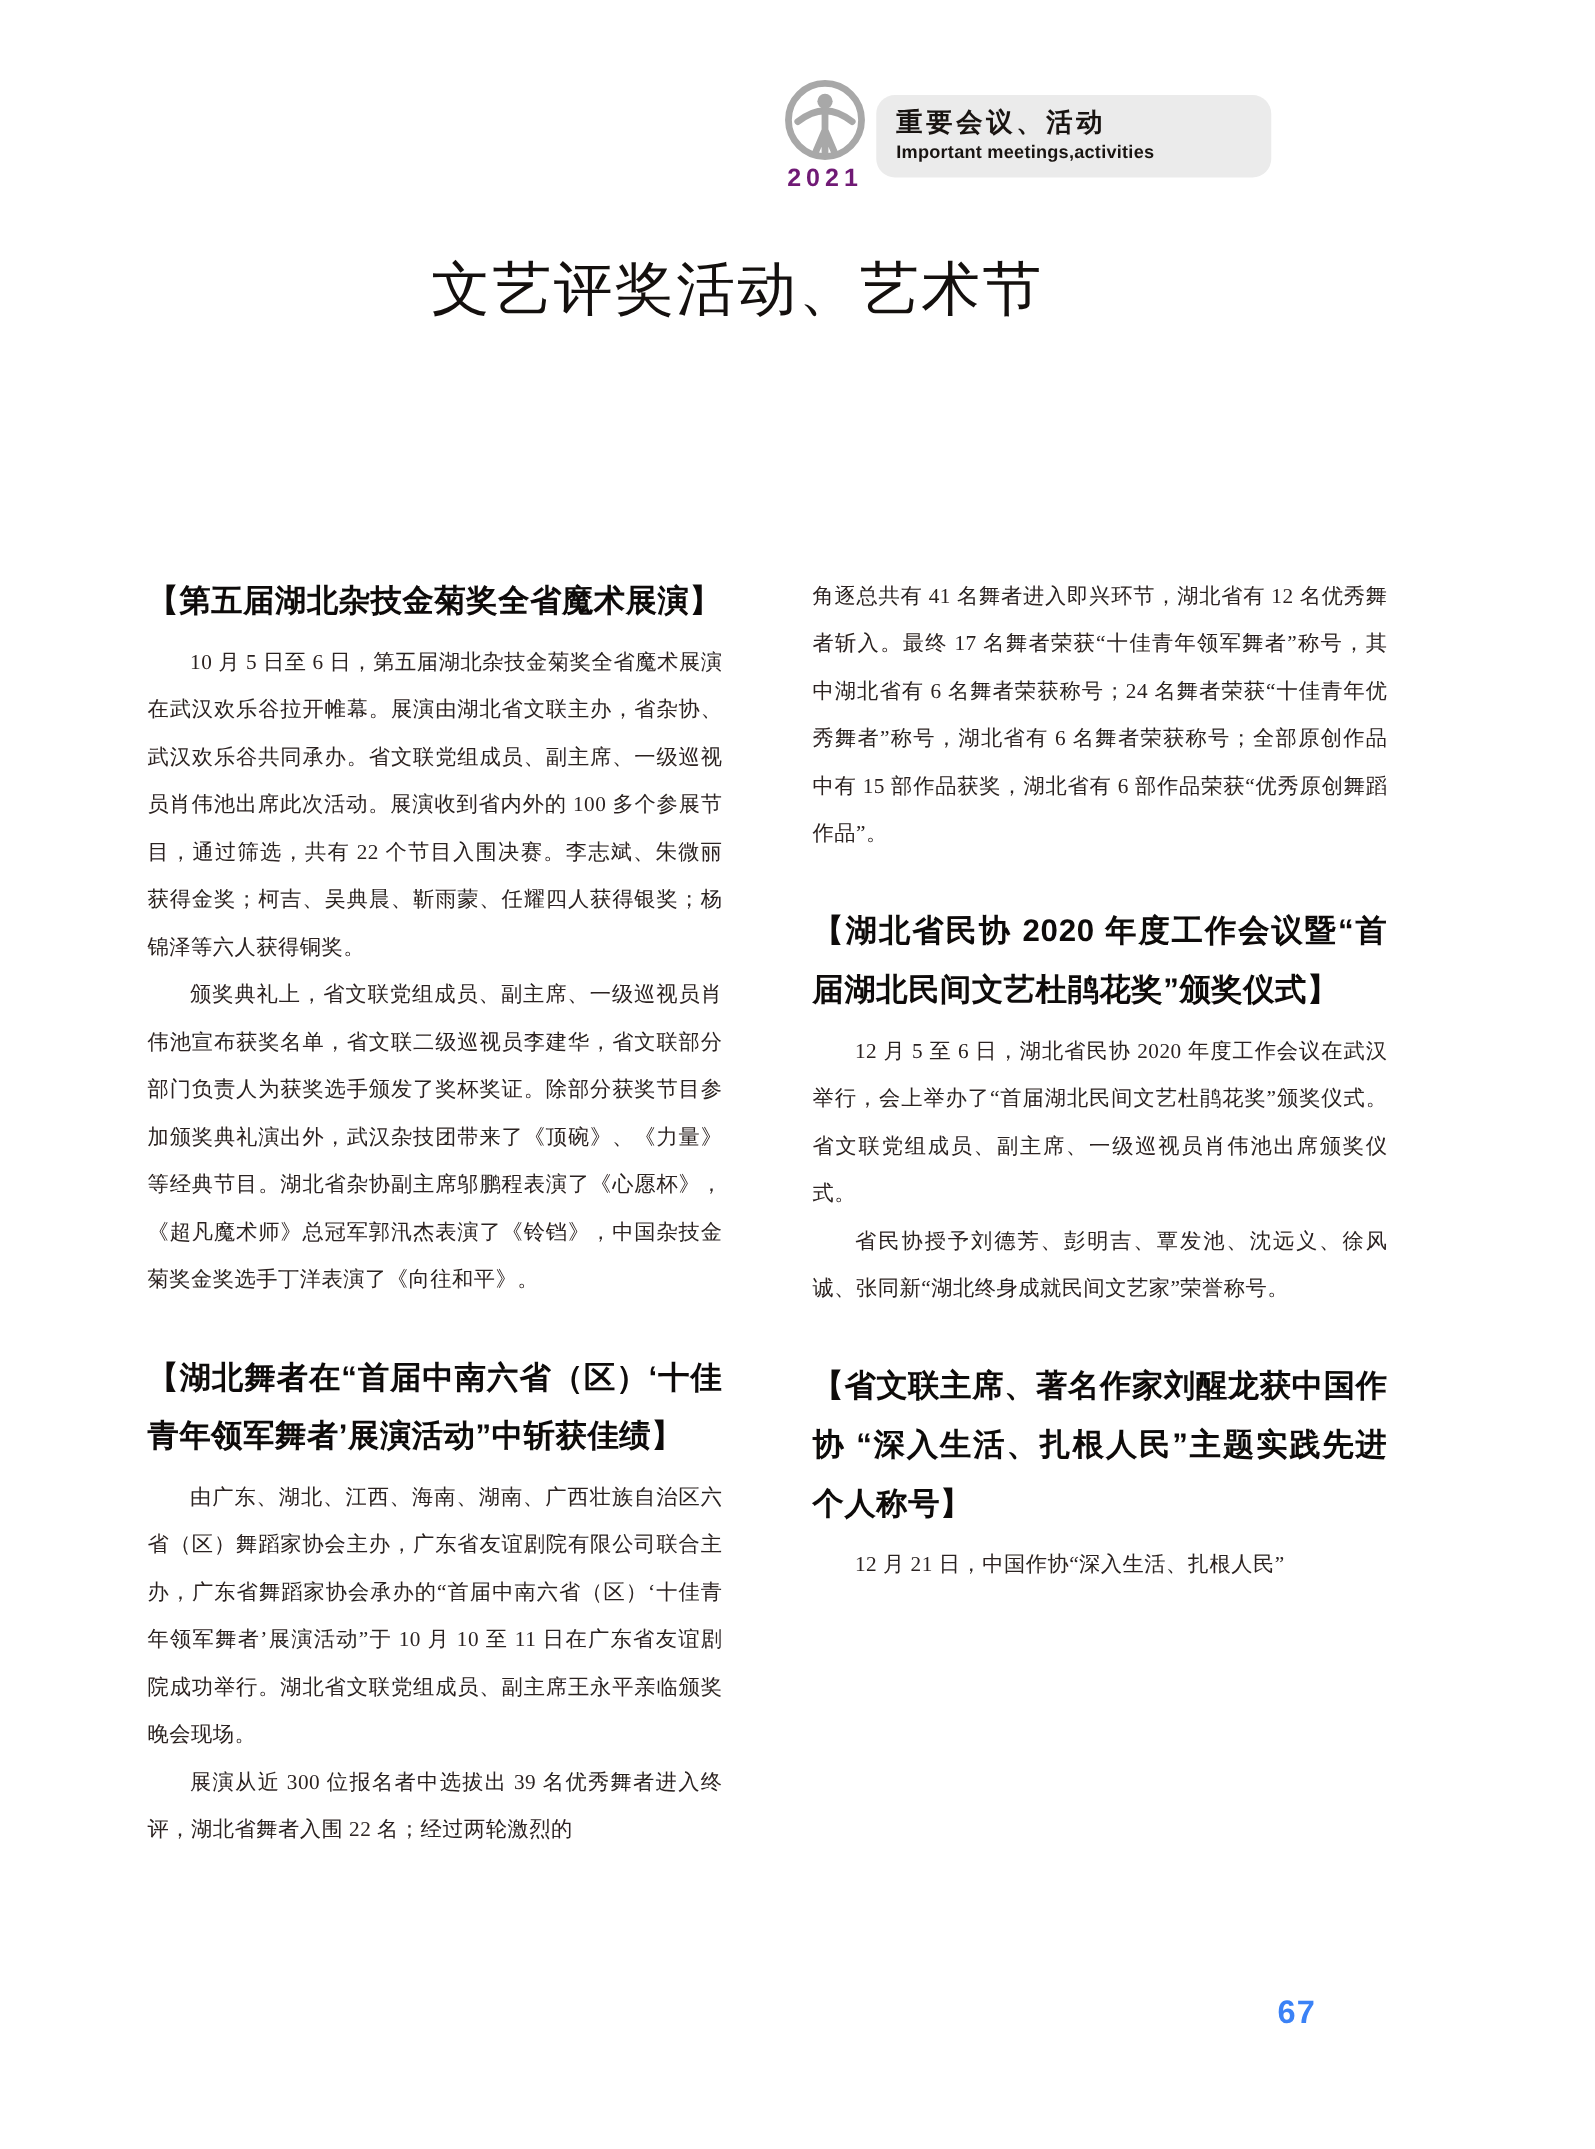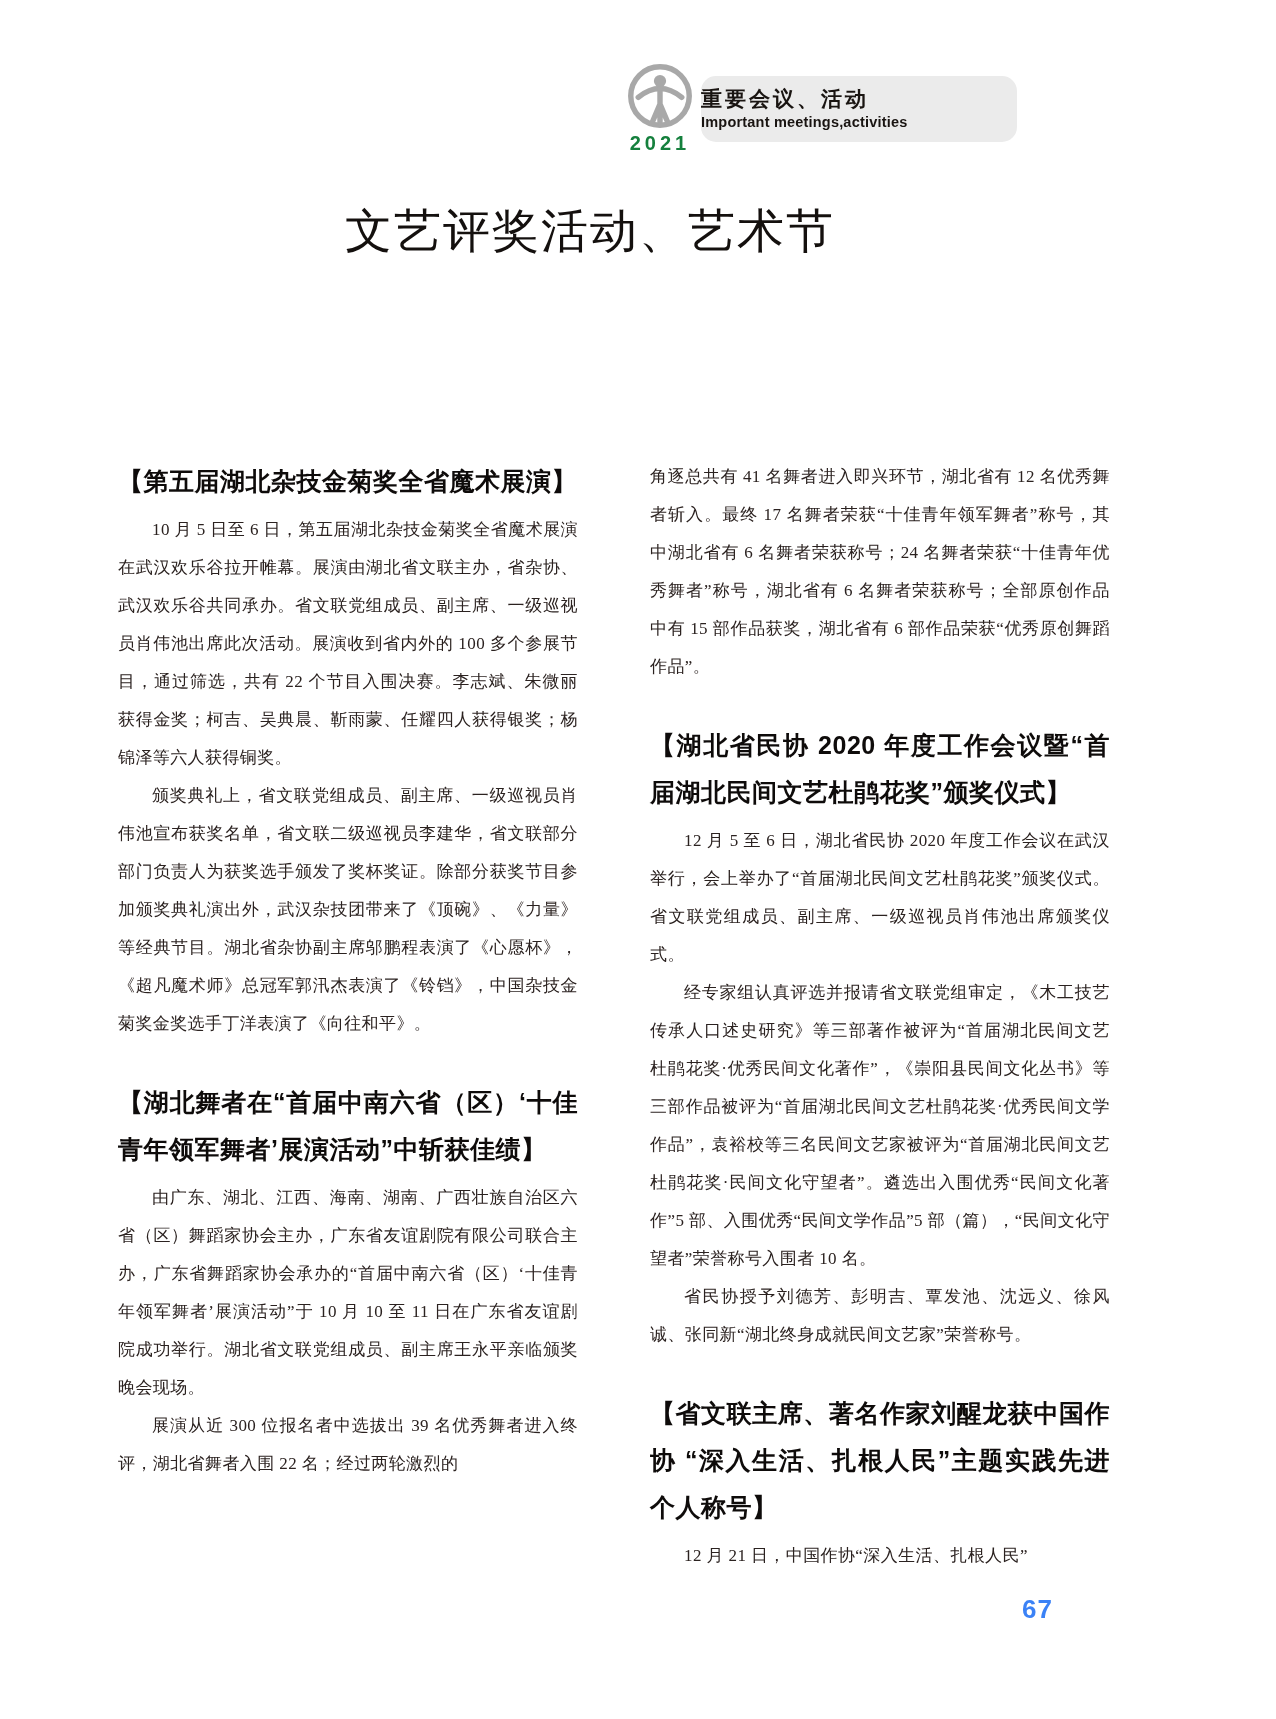--- a/index.html
+++ b/index.html
@@ -4,23 +4,23 @@
 <style>
   html,body{margin:0;padding:0;}
   body{
     width:1276px;height:1719px;position:relative;background:#ffffff;
     font-family:"Liberation Serif", serif;color:#2b2220;overflow:hidden;
   }
   
   .logo-wrap{position:absolute;left:620px;top:62px;width:80px;text-align:center;}
   .logo-wrap svg{display:block;margin:0 auto;}
   .logo-year{font-family:"Liberation Sans", sans-serif;font-weight:bold;
-    font-size:20px;letter-spacing:4px;color:#15803d;margin-top:2px;}
+    font-size:20px;letter-spacing:4px;color:#701a75;margin-top:2px;}
   .pill{position:absolute;left:701px;top:76px;width:316px;height:66px;
-    background:#ebebeb;border-radius:15px;padding:10px 0 0 0;box-sizing:border-box;}
+    background:#ebebeb;border-radius:15px;padding:10px 0 0 16px;box-sizing:border-box;}
   .pill-zh{font-family:"Liberation Sans", sans-serif;font-weight:bold;
     font-size:21px;letter-spacing:3px;color:#191411;line-height:25px;}
   .pill-en{font-family:"Liberation Sans", sans-serif;font-weight:bold;
     font-size:14.5px;color:#191411;line-height:18px;margin-top:2px;letter-spacing:0.2px;}
   
   .page-title{position:absolute;left:104px;top:200px;width:972px;text-align:center;
     font-family:"Liberation Serif", serif;font-weight:400;font-size:47px;
     letter-spacing:2px;color:#14100e;}
   
   .columns{position:absolute;left:118px;top:458px;width:992px;
@@ -66,21 +66,20 @@
     <p class="body indent">颁奖典礼上，省文联党组成员、副主席、一级巡视员肖伟池宣布获奖名单，省文联二级巡视员李建华，省文联部分部门负责人为获奖选手颁发了奖杯奖证。除部分获奖节目参加颁奖典礼演出外，武汉杂技团带来了《顶碗》、《力量》等经典节目。湖北省杂协副主席邬鹏程表演了《心愿杯》，《超凡魔术师》总冠军郭汛杰表演了《铃铛》，中国杂技金菊奖金奖选手丁洋表演了《向往和平》。</p>
     <div class="sec">【湖北舞者在“首届中南六省（区）‘十佳青年领军舞者’展演活动”中斩获佳绩】</div>
     <p class="body indent">由广东、湖北、江西、海南、湖南、广西壮族自治区六省（区）舞蹈家协会主办，广东省友谊剧院有限公司联合主办，广东省舞蹈家协会承办的“首届中南六省（区）‘十佳青年领军舞者’展演活动”于 10 月 10 至 11 日在广东省友谊剧院成功举行。湖北省文联党组成员、副主席王永平亲临颁奖晚会现场。</p>
     <p class="body indent">展演从近 300 位报名者中选拔出 39 名优秀舞者进入终评，湖北省舞者入围 22 名；经过两轮激烈的</p>
   </div>
 
   <div class="col">
     <p class="body">角逐总共有 41 名舞者进入即兴环节，湖北省有 12 名优秀舞者斩入。最终 17 名舞者荣获“十佳青年领军舞者”称号，其中湖北省有 6 名舞者荣获称号；24 名舞者荣获“十佳青年优秀舞者”称号，湖北省有 6 名舞者荣获称号；全部原创作品中有 15 部作品获奖，湖北省有 6 部作品荣获“优秀原创舞蹈作品”。</p>
     <div class="sec">【湖北省民协 2020 年度工作会议暨“首届湖北民间文艺杜鹃花奖”颁奖仪式】</div>
     <p class="body indent">12 月 5 至 6 日，湖北省民协 2020 年度工作会议在武汉举行，会上举办了“首届湖北民间文艺杜鹃花奖”颁奖仪式。省文联党组成员、副主席、一级巡视员肖伟池出席颁奖仪式。</p>
-    <p class="body indent">经专家组认真评选并报请省文联党组审定，《木工技艺传承人口述史研究》等三部著作被评为“首届湖北民间文艺杜鹃花奖·优秀民间文化著作”，《崇阳县民间文化丛书》等三部作品被评为“首届湖北民间文艺杜鹃花奖·优秀民间文学作品”，袁裕校等三名民间文艺家被评为“首届湖北民间文艺杜鹃花奖·民间文化守望者”。遴选出入围优秀“民间文化著作”5 部、入围优秀“民间文学作品”5 部（篇），“民间文化守望者”荣誉称号入围者 10 名。</p>
     <p class="body indent">省民协授予刘德芳、彭明吉、覃发池、沈远义、徐风诚、张同新“湖北终身成就民间文艺家”荣誉称号。</p>
     <div class="sec">【省文联主席、著名作家刘醒龙获中国作协 “深入生活、扎根人民”主题实践先进个人称号】</div>
     <p class="body indent">12 月 21 日，中国作协“深入生活、扎根人民”</p>
   </div>
 
 </div>
 
 <div class="page-num">67</div>
 
 </body></html>

